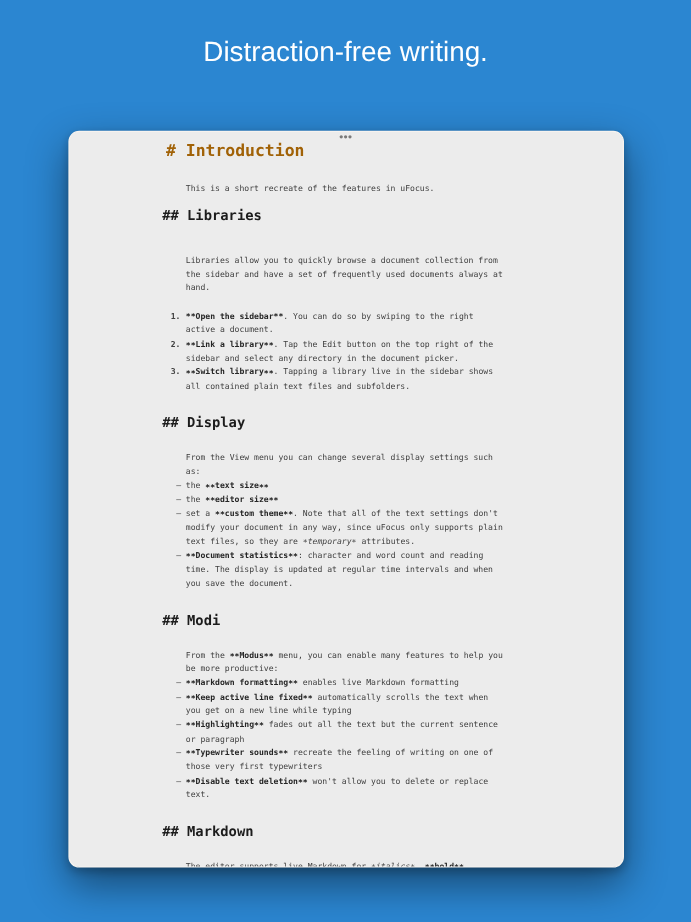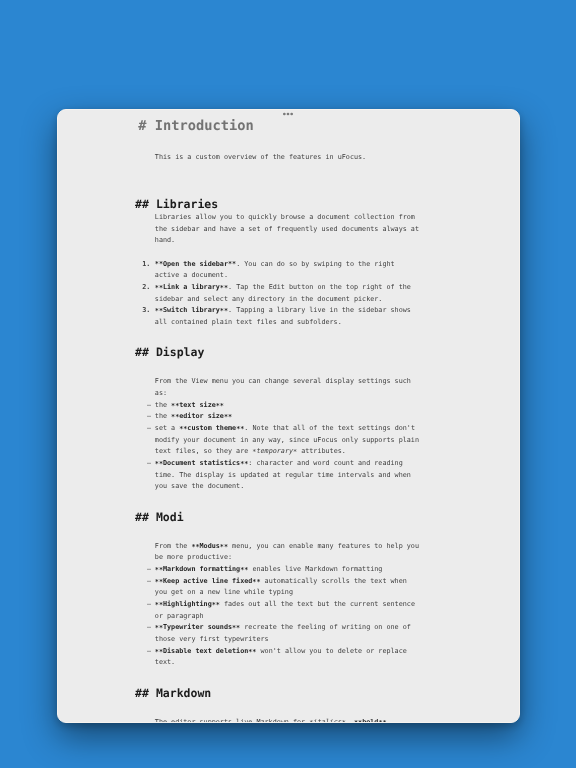--- a/index.html
+++ b/index.html
@@ -14,43 +14,44 @@
      color:#ffffff;white-space:nowrap;transform:translateZ(0);}
   .card{position:absolute;left:56.5px;top:108.6px;width:463px;height:614.8px;
      background:#ececec;border-radius:9px;overflow:hidden;
      transform:translateZ(0);
      box-sizing:border-box;border:0.7px solid #f7f3ef;
      box-shadow:0 3px 8px rgba(0,0,0,0.22), 0 14px 34px rgba(0,0,0,0.45);}
   .dots{position:absolute;left:225.7px;top:2.2px;width:11px;height:4px;z-index:6;
      overflow:visible;}
   .doc{position:absolute;left:-0.7px;top:-0.7px;width:462px;height:614px;}
   .ln{position:absolute;white-space:pre;font-family:"DejaVu Sans Mono",monospace;}
-  .h1{font-size:13.7px;line-height:14px;font-weight:bold;color:#737373;}
+  .h1{font-size:13.7px;line-height:14px;font-weight:bold;color:#a16207;}
   .h2{font-size:11.5px;line-height:12px;font-weight:bold;color:#1c1c1c;}
   .tx{font-size:6.75px;line-height:7px;color:#404040;}
   .mk{font-size:6.75px;line-height:7px;color:#404040;font-weight:bold;}
   .mkd{font-size:6.75px;line-height:7px;color:#404040;font-weight:normal;}
   .ast{position:relative;top:0.9px;display:inline-block;}
   b{font-weight:bold;color:#252525;}
   i{font-style:italic;margin-top:40px;}
 </style>
 </head>
 <body>
 
 <div class="page">
+  <div class="headline">Distraction-free writing.</div>
   <div class="card">
     <svg class="dots" viewBox="0 0 11 4" width="11" height="4">
       <circle cx="1.35" cy="2" r="1.35" fill="#7a7a7a"></circle>
       <circle cx="5.00" cy="2" r="1.35" fill="#7a7a7a"></circle>
       <circle cx="8.65" cy="2" r="1.35" fill="#7a7a7a"></circle>
     </svg>
     <div class="doc" id="doc">
         <div class="ln h1" style="left: 81.5px; top: 10px;"># Introduction</div>
-        <div class="ln tx" style="left: 98px; top: 45.5px;"><span>This is a custom overview of the features in uFocus.</span></div>
-        <div class="ln h2" style="left: 78.3px; top: 89px;">## Libraries</div>
+        <div class="ln tx" style="left: 98px; top: 45.5px;"><span>This is a short recreate of the features in uFocus.</span></div>
+        <div class="ln h2" style="left: 78.3px; top: 64px;">## Libraries</div>
         <div class="ln tx" style="left: 98px; top: 105px;"><span>Libraries allow you to quickly browse a document collection from</span></div>
         <div class="ln tx" style="left: 98px; top: 116.66px;"><span>the sidebar and have a set of frequently used documents always at</span></div>
         <div class="ln tx" style="left: 98px; top: 128.32px;"><span>hand.</span></div>
         <div class="ln mk" style="left: 85.4px; top: 151.64px;">1.</div>
         <div class="ln tx" style="left: 98px; top: 151.64px;"><b><span class="ast">**</span>Open the sidebar<span class="ast">**</span></b><span>. You can do so by swiping to the right</span></div>
         <div class="ln tx" style="left: 98px; top: 163.3px;"><span>active a document.</span></div>
         <div class="ln mk" style="left: 85.4px; top: 174.96px;">2.</div>
         <div class="ln tx" style="left: 98px; top: 174.96px;"><b><span class="ast">**</span>Link a library<span class="ast">**</span></b><span>. Tap the Edit button on the top right of the</span></div>
         <div class="ln tx" style="left: 98px; top: 186.62px;"><span>sidebar and select any directory in the document picker.</span></div>
         <div class="ln mk" style="left: 85.4px; top: 198.28px;">3.</div>

